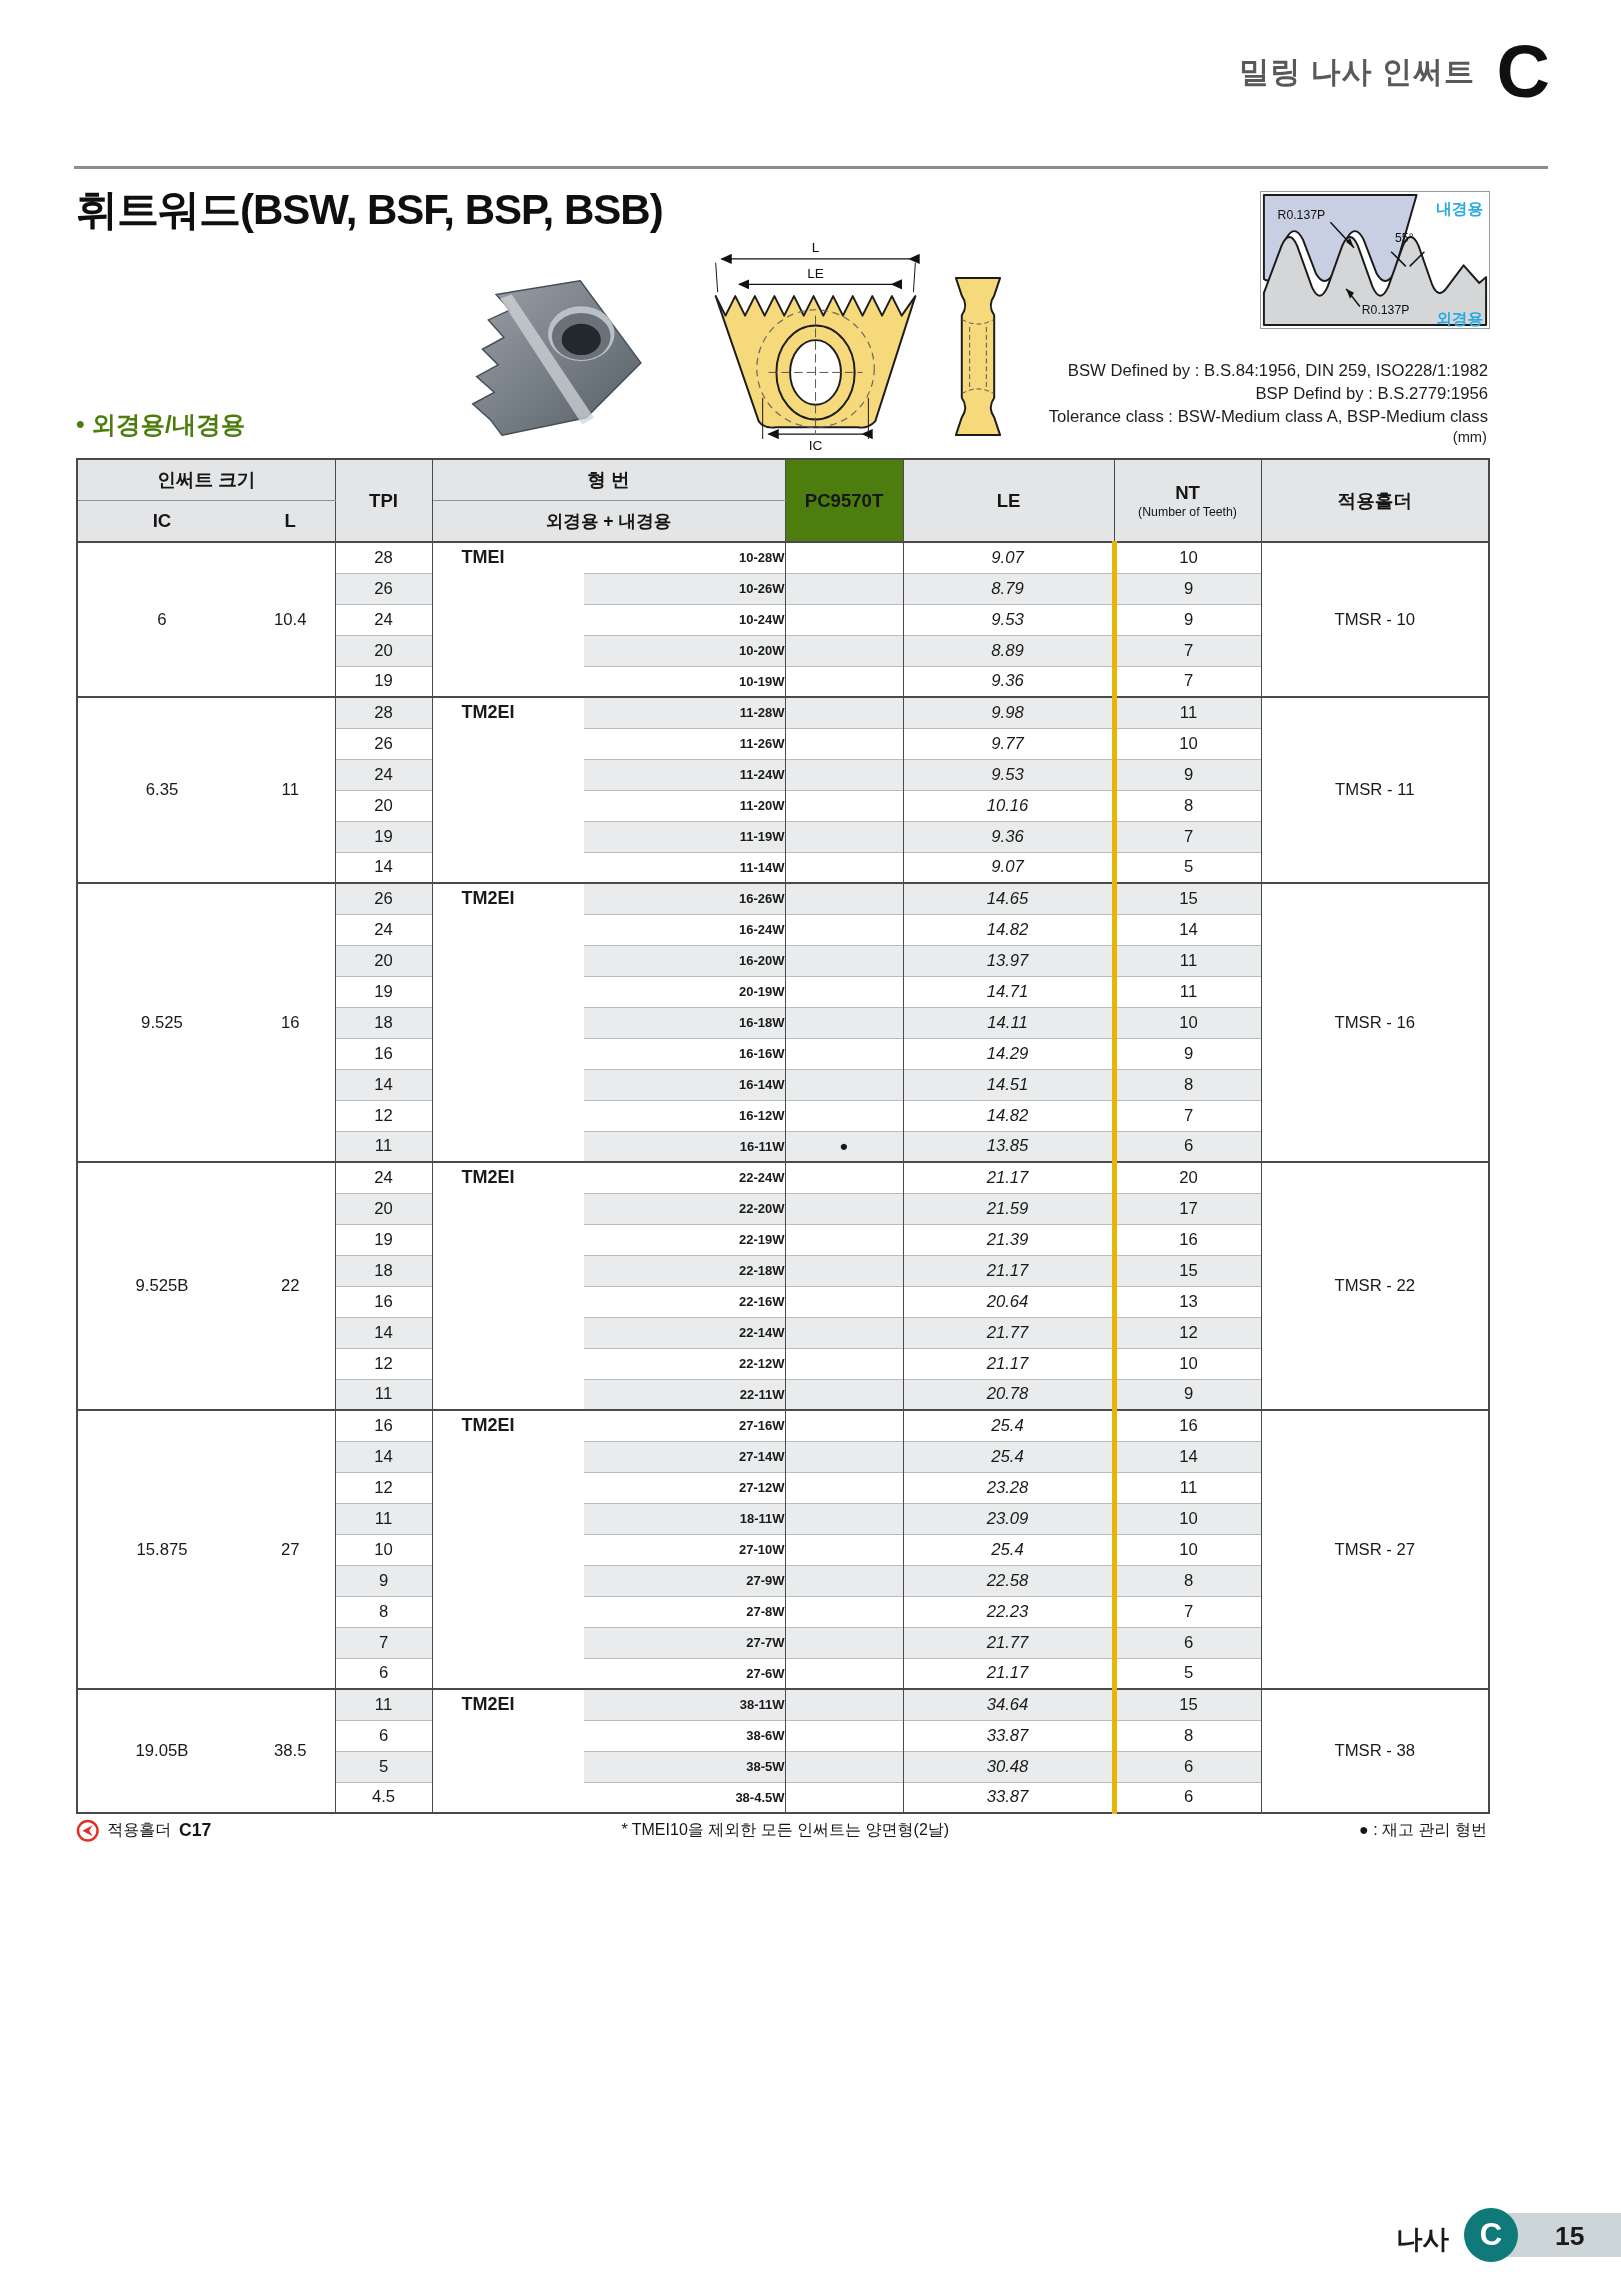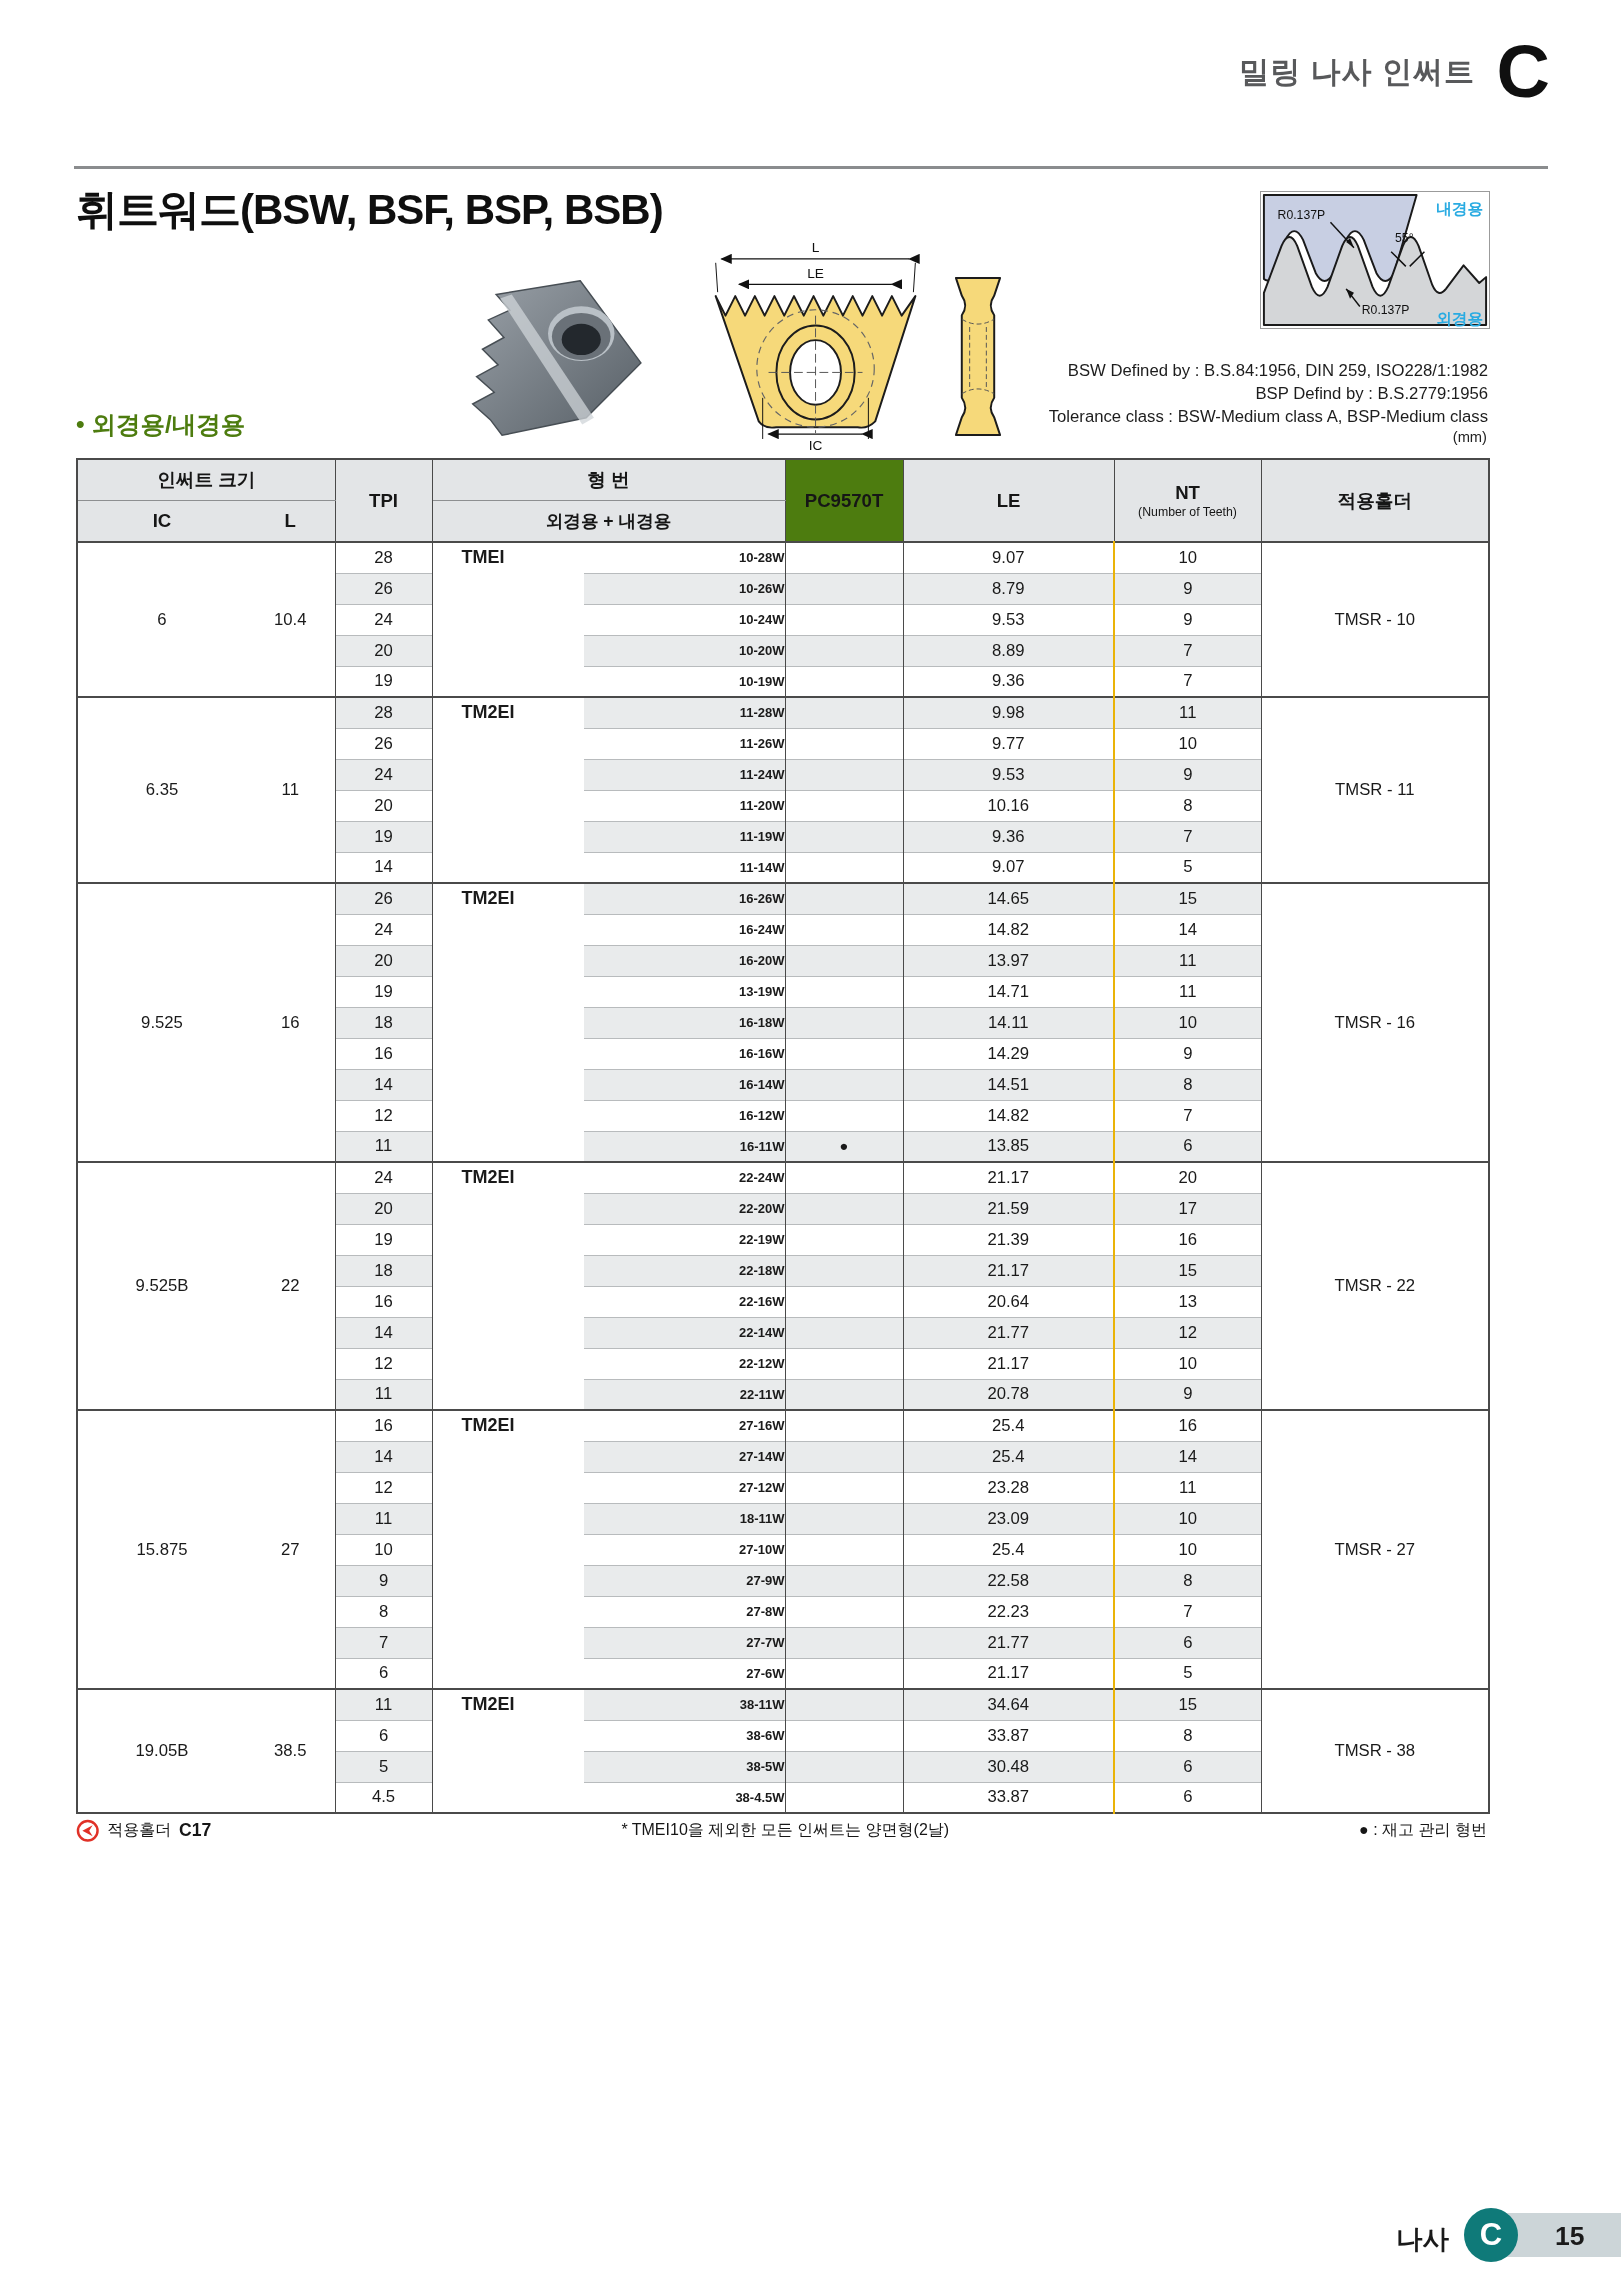--- a/index.html
+++ b/index.html
@@ -38,21 +38,21 @@
   th.h-pc { background:#4d7c0f; border-right:1px solid #4a4a4a; }
   th.h-le { border-right:1px solid #4a4a4a; }
   th.h-nt { border-right:1px solid #4a4a4a; }
   th .sub { font-size:12.3px; font-weight:normal; margin-top:1px; }
   tbody td { height:31px; font-size:16.7px; text-align:center; vertical-align:middle; border-top:1px solid #b8bbbd; }
   tbody tr.group-start td { border-top:2px solid #4a4a4a; }
   td.c-ic, td.c-l, td.c-prefix, td.c-holder { border-top:2px solid #4a4a4a; }
   td.c-tpi { border-left:1px solid #4a4a4a; border-right:1px solid #4a4a4a; }
   td.c-model { border-right:1px solid #4a4a4a; text-align:right; padding-left:21.6px; font-weight:bold; font-size:13px; }
   td.c-pc { border-right:1px solid #4a4a4a; font-size:14.7px; }
-  td.c-le { border-right:2px solid #eab308; }
+  td.c-le { border-right:5px solid #eab308;font-style:italic; }
   td.c-nt { border-right:1px solid #4a4a4a; }
   td.c-prefix { vertical-align:top; text-align:left; padding:3.9px 0 0 29px; font-weight:bold; font-size:18px; }
   td.stripe { background:#e9ebec; }
   
   .notes { position:absolute; top:1819px; left:76px; width:1411px; display:flex; justify-content:space-between; align-items:center; font-size:16px; color:#161616; }
   .notes .left { display:flex; align-items:center; gap:7.8px; }
   .notes .c17 { font-weight:bold; font-size:17.6px; }
   
   .pf-band { position:absolute; top:2213px; left:1468px; right:0; height:44px; background:#ccd5d8; border-radius:23.5px 0 0 23.5px; }
   .pf-circle { position:absolute; top:2208px; left:1464px; width:54px; height:54px; border-radius:50%; background:#0f7a79; color:#fff; font-weight:bold; font-size:31px; display:flex; align-items:center; justify-content:center; }
@@ -280,21 +280,21 @@
         </tr>
         <tr>
           <td class="c-tpi stripe">20</td>
           <td class="c-model stripe">16-20W</td>
           <td class="c-pc stripe"></td>
           <td class="c-le stripe">13.97</td>
           <td class="c-nt stripe">11</td>
         </tr>
         <tr>
           <td class="c-tpi">19</td>
-          <td class="c-model">13-19W</td>
+          <td class="c-model">20-19W</td>
           <td class="c-pc"></td>
           <td class="c-le">14.71</td>
           <td class="c-nt">11</td>
         </tr>
         <tr>
           <td class="c-tpi stripe">18</td>
           <td class="c-model stripe">16-18W</td>
           <td class="c-pc stripe"></td>
           <td class="c-le stripe">14.11</td>
           <td class="c-nt stripe">10</td>

